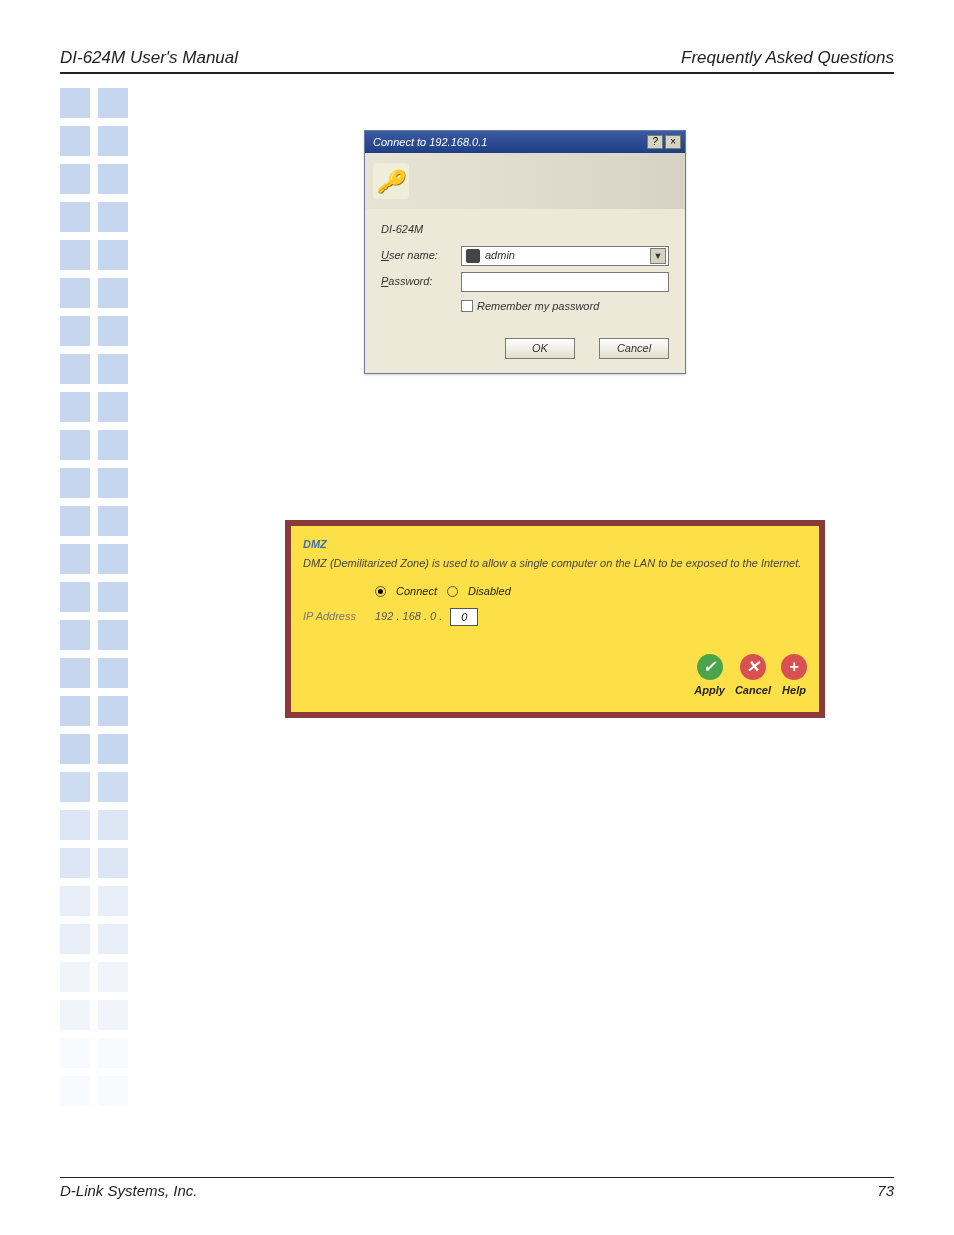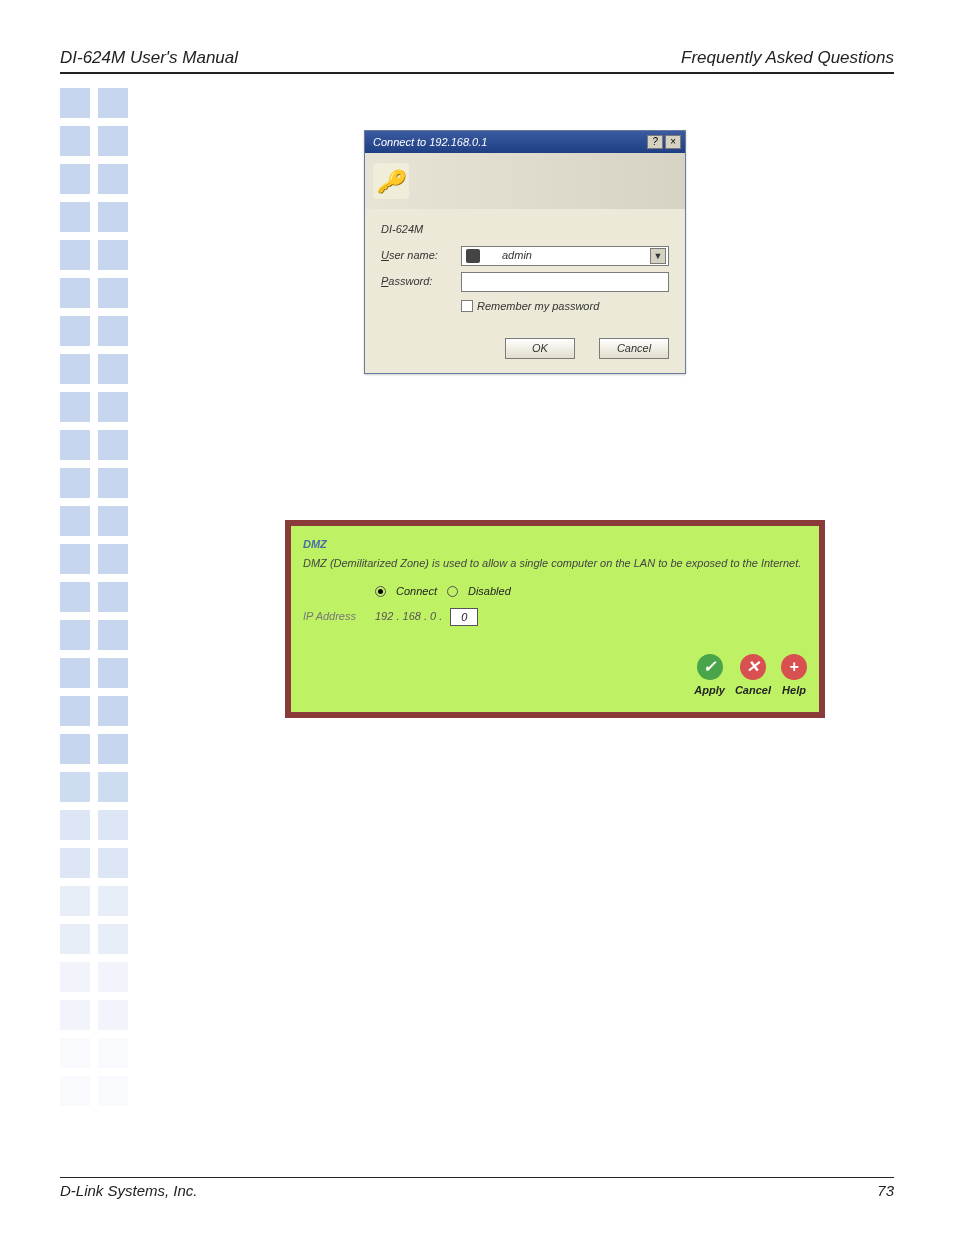--- a/index.html
+++ b/index.html
@@ -111,21 +111,21 @@
     .dlg-combo {
       flex: 1;
       height: 20px;
       border: 1px solid #7a7a7a;
       background: #fff;
       display:flex; align-items:center;
       padding: 0 2px 0 4px;
       gap:4px;
       justify-content: space-between;
     }
-    .combo-left { display:flex; align-items:center; gap:22px; }
+    .combo-left { display:flex; align-items:center; gap:5px; }
     .user-icon {
       width:14px;height:14px;background:#444;border-radius:2px;
       display:inline-block;
     }
     .combo-arrow {
       width: 16px; height:16px;
       background:#d6d2c2;
       border:1px solid #7a7a7a;
       text-align:center;
       font-size:9px; line-height:14px;
@@ -151,21 +151,21 @@
       left: 240px;
       top: 480px;
       width: 630px;
       font-size: 13px;
       color:#222;
       line-height:1.5;
     }
     .dmz-panel {
       margin-top: 40px;
       width: 540px;
-      background: #bef264;
+      background: #fde047;
       border: 6px solid #8b3a3a;
       padding: 10px 12px 14px 12px;
       font-size: 11px;
       margin-left: auto; margin-right:auto;
     }
     .dmz-title { color:#4a6ea8; font-size:11px; font-weight:700; margin-bottom:2px; }
     .dmz-desc { color:#444; margin-bottom:12px; }
     .dmz-radio-row { padding-left:72px; display:flex; gap:10px; align-items:center; margin-bottom:8px; }
     .radio-circle {
       width:11px;height:11px;border:1px solid #555;border-radius:50%;

